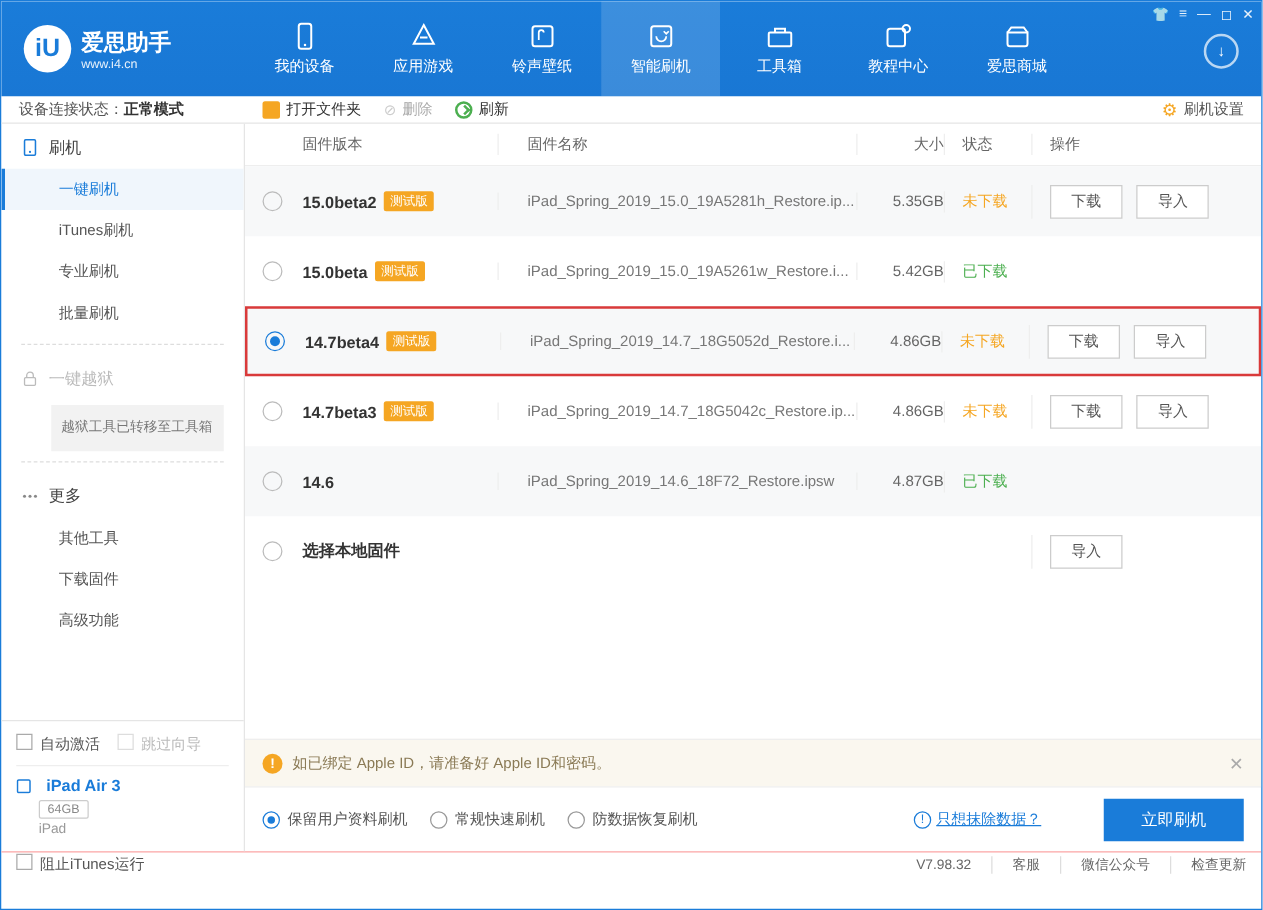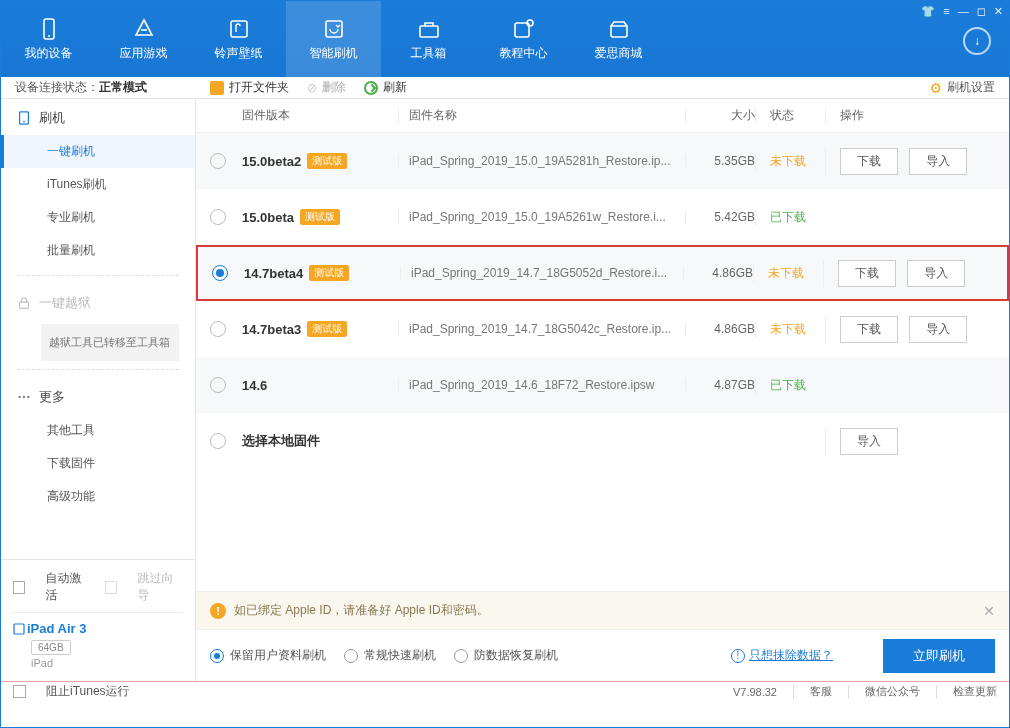--- a/index.html
+++ b/index.html
@@ -39,35 +39,35 @@
 .body { display: flex; height: calc(100% - 76px - 38px - 30px); }
 .sidebar { width: 195px; border-right: 1px solid #e5e5e5; display: flex; flex-direction: column; }
 .side-scroll { flex: 1; overflow: auto; }
 .side-head { display: flex; align-items: center; gap: 8px; padding: 10px 16px 8px; color: #444; font-size: 13px; }
 .side-head .ico { width: 14px; height: 14px; }
 .side-sub { padding: 8px 0 8px 46px; font-size: 12px; color: #555; cursor: pointer; }
 .side-sub.active { color: #1a7cd9; border-left: 3px solid #1a7cd9; background: #f0f6fc; padding-left: 43px; }
 .side-note { margin: 4px 16px 4px 40px; padding: 10px 8px; background: #f2f2f2; color: #777; font-size: 11px; line-height: 1.5; }
 .side-sep { margin: 8px 16px; border-top: 1px dashed #ddd; }
 .side-bottom { border-top: 1px solid #e5e5e5; padding: 10px 12px; }
-.chk { display: flex; align-items: center; gap: 20px; font-size: 12px; color: #555; cursor: pointer; }
+.chk { display: flex; align-items: flex-start; gap: 6px; font-size: 12px; color: #555; cursor: pointer; }
 .chk .box { width: 13px; height: 13px; border: 1px solid #aaa; }
 .chk.muted { color: #bbb; }
 .chk.muted .box { border-color: #ddd; }
 .device-box { padding: 8px 0 2px; }
-.device-name { color: #1a7cd9; font-size: 13px; font-weight: bold; display: flex; align-items: center; gap: 2px; }
+.device-name { color: #1a7cd9; font-size: 13px; font-weight: bold; display: flex; align-items: center; gap: 12px; }
 .device-cap { display: inline-block; border: 1px solid #ccc; color: #888; font-size: 10px; padding: 1px 6px; margin: 4px 0 2px 18px; border-radius: 2px; }
 .device-type { color: #999; font-size: 11px; padding-left: 18px; }
 
 
 .main { flex: 1; display: flex; flex-direction: column; }
 .thead { display: flex; align-items: center; height: 34px; border-bottom: 1px solid #eee; padding: 0 14px; font-size: 12px; color: #666; }
 .col-radio { width: 28px; }
 .col-ver { width: 160px; padding-left: 4px; }
-.col-name { flex: 1; border-left: 1px solid #eee; padding-left: 10px; }
+.col-name { flex: 1; border-left: 1px solid #eee; padding-left: 23px; }
 .col-size { width: 70px; text-align: right; border-left: 1px solid #eee; padding-left: 8px; }
 .col-stat { width: 70px; border-left: 1px solid #eee; padding-left: 14px; }
 .col-act { width: 170px; border-left: 1px solid #eee; padding-left: 14px; }
 .rows { flex: 1; overflow: auto; }
 .row { display: flex; align-items: center; height: 56px; padding: 0 14px; font-size: 12px; }
 .row:nth-child(odd) { background: #f7f8f9; }
 .row.selected { border: 2px solid #d93a3a; }
 .radio { width: 16px; height: 16px; border: 1px solid #bbb; border-radius: 50%; display: flex; align-items: center; justify-content: center; cursor: pointer; }
 .radio.checked { border-color: #1a7cd9; }
 .radio.checked::after { content: ""; width: 8px; height: 8px; background: #1a7cd9; border-radius: 50%; }
@@ -103,20 +103,29 @@
 <body>
 
 <div class="header">
   <div class="win-ctrl">
     <span>👕</span>
     <span>≡</span>
     <span>—</span>
     <span>◻</span>
     <span>✕</span>
   </div>
+  <div class="logo-area">
+    <div class="logo-circle">
+        <span>iU</span>
+      </div>
+    <div class="logo-text">
+      <div class="main">爱思助手</div>
+      <div class="sub">www.i4.cn</div>
+    </div>
+  </div>
   <div class="nav" id="nav">
       <div class="nav-item">
         <span class="ico">
           <svg viewBox="0 0 24 24">
             <rect x="7" y="2" width="10" height="20" rx="2" fill="none" stroke="#fff" stroke-width="1.6"></rect>
             <circle cx="12" cy="19" r="1" fill="#fff"></circle>
           </svg>
         </span>
         <span class="lbl">我的设备</span>
       </div>

